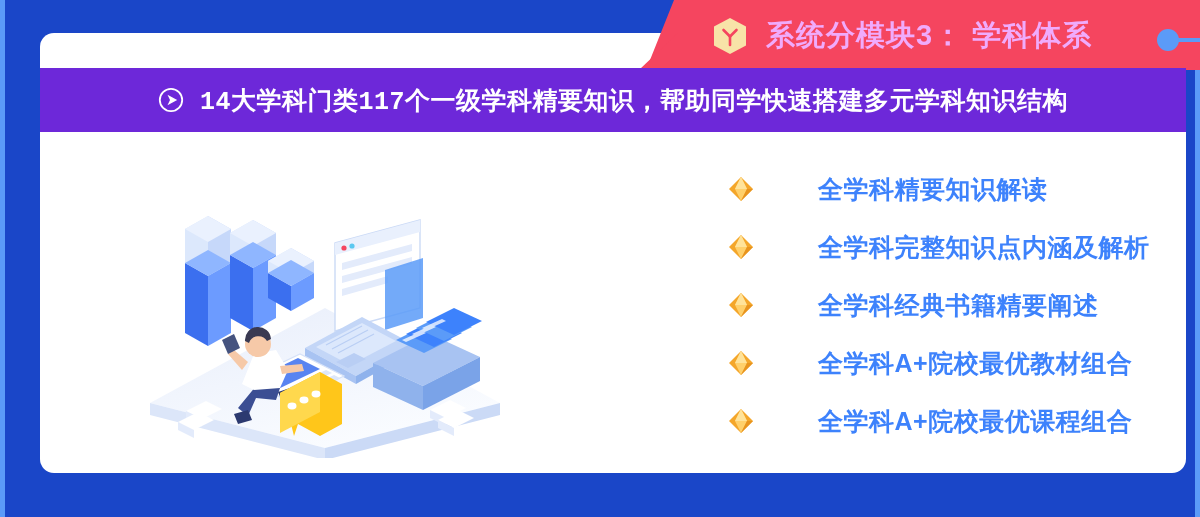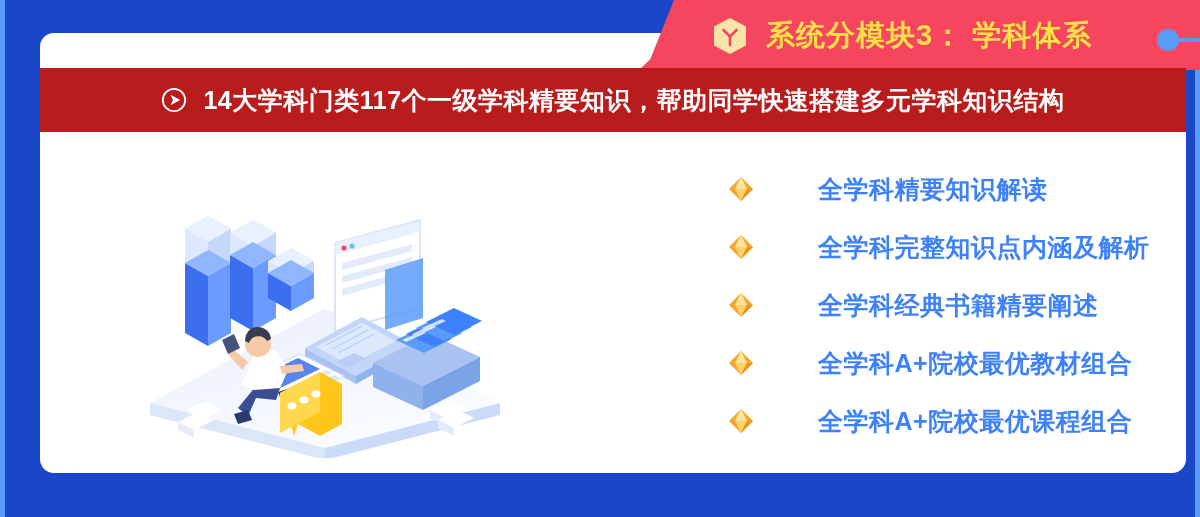--- a/index.html
+++ b/index.html
@@ -44,21 +44,21 @@
     position: absolute;
     left: 712px;
     top: 17px;
     width: 36px;
     height: 38px;
   }
   .banner-title {
     position: absolute;
     left: 766px;
     top: 14px;
-    color: #fde047;
+    color: #f0abfc;
     font-size: 29px;
     font-weight: bold;
     letter-spacing: 1px;
     white-space: nowrap;
     line-height: 42px;
   }
 
   
   .dot-line {
     position: absolute;
@@ -105,24 +105,25 @@
     clip-path: polygon(38px 0, 120px 0, 120px 36px, 0 36px);
   }
 
   
   .blue-banner {
     position: absolute;
     left: 40px;
     top: 68px;
     width: 1146px;
     height: 64px;
-    background: #b91c1c;
+    background: #6d28d9;
     display: flex;
     align-items: center;
     justify-content: center;
+    font-family: Liberation Mono, monospace;
   }
   .play-icon {
     width: 26px;
     height: 26px;
     margin-right: 16px;
     flex: 0 0 auto;
   }
   .blue-banner-text {
     color: #ffffff;
     font-size: 25px;

